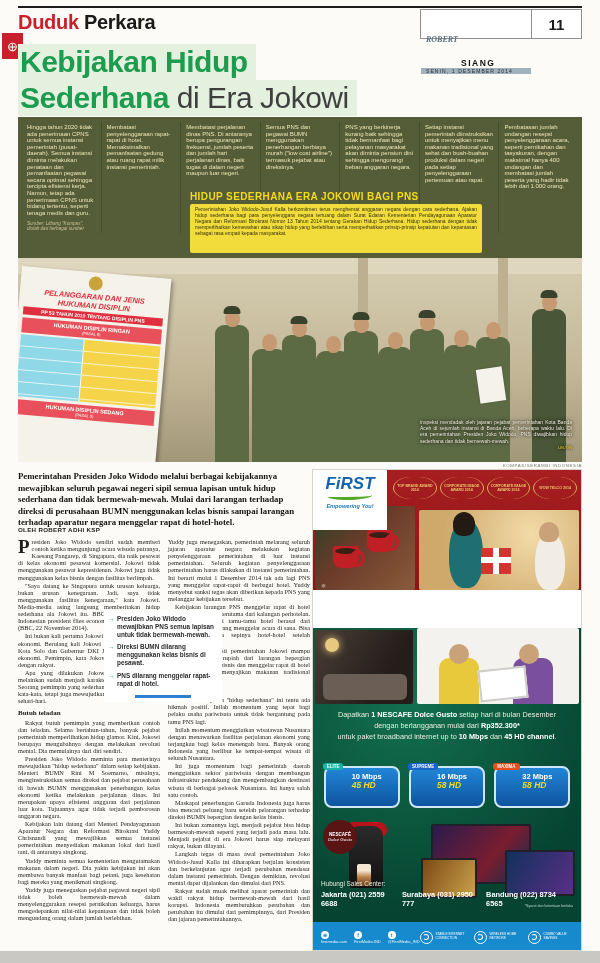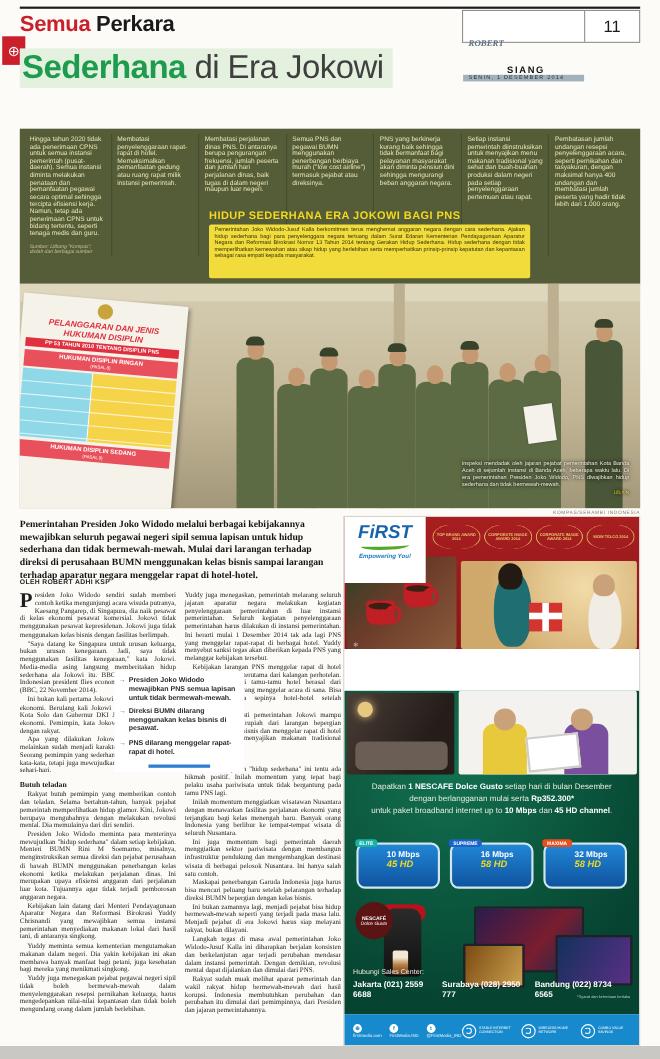--- a/index.html
+++ b/index.html
@@ -9,21 +9,21 @@
   .toprule{position:absolute;left:18px;top:6px;width:564px;height:2px;background:#1c1c1c;}
   .section-title{position:absolute;left:18px;top:11px;font-size:20px;font-weight:bold;letter-spacing:-.3px;}
   .section-title .red{color:#c9202c;}
   .mastbox{position:absolute;left:420px;top:9px;width:160px;height:28px;border:1px solid #8f8f8f;display:flex;background:#fff;}
   .mastcell{width:110px;display:flex;flex-direction:column;}
   .mastline{flex:1;display:flex;align-items:center;padding-left:5px;}
   .kompas{font-family:"Liberation Serif",serif;font-style:italic;font-weight:bold;font-size:8px;color:#5f7181;margin-right:3px;}
   .siang{font-size:8.5px;font-weight:bold;letter-spacing:1.5px;color:#111;margin-top:48px;}
   .mastdate{height:11px;background:#a2b2bc;font-size:5px;letter-spacing:1.1px;color:#24313a;display:flex;align-items:center;padding-left:5px;}
   .pagenumcell{flex:1;border-left:1px solid #8f8f8f;display:flex;align-items:center;justify-content:center;
-               font-size:15px;font-weight:normal;}
+               font-size:15px;font-weight:bold;}
   .klogo{position:absolute;left:2px;top:33px;width:21px;height:26px;background:#c9202c;color:#fff;
          display:flex;align-items:center;justify-content:center;font-size:13px;}
   
   .headline{position:absolute;left:18px;top:44px;line-height:34px;font-weight:bold;font-size:30px;letter-spacing:-.5px;}
   .hl-bg{background:#e4f1de;display:inline-block;padding:1px 8px 1px 2px;}
   .hl-green{color:#1d9b4e;}
   .hl-gray{color:#3f3f3f;font-weight:400;}
   
   .strip{position:absolute;left:18px;top:117px;width:564px;height:141px;background:#545d38;}
   .striprow{display:flex;padding:5px 4px 0 4px;}
@@ -153,36 +153,37 @@
   .feat-ic::after{content:"";position:absolute;left:2px;top:2px;width:4px;height:4px;border:1.2px solid #fff;
                   border-radius:50%;border-left-color:transparent;}
 </style>
 </head>
 <body>
 
 <div class="page">
 
   <div class="toprule"></div>
   <div class="section-title">
-    <span class="red">Semua</span>
+    <span class="red">Duduk</span>
     <span>Perkara</span>
   </div>
   <div class="mastbox">
     <div class="mastcell">
       <div class="mastline">
         <span class="kompas">ROBERT</span>
         <span class="siang">SIANG</span>
       </div>
       <div class="mastdate">SENIN, 1 DESEMBER 2014</div>
     </div>
     <div class="pagenumcell">11</div>
   </div>
   <div class="klogo">⊕</div>
 
   <div class="headline">
+    <div><span class="hl-bg"><span class="hl-green">Kebijakan Hidup</span></span></div>
     <div><span class="hl-bg"><span class="hl-green">Sederhana</span><span class="hl-gray"> di Era Jokowi</span></span></div>
   </div>
 
   <div class="strip">
     <div class="striprow">
       <div class="ib">
         <div>Hingga tahun 2020 tidak ada penerimaan CPNS untuk semua instansi pemerintah (pusat-daerah). Semua instansi diminta melakukan penataan dan pemanfaatan pegawai secara optimal sehingga tercipta efisiensi kerja. Namun, tetap ada penerimaan CPNS untuk bidang tertentu, seperti tenaga medis dan guru.</div>
         <div class="src">Sumber: Litbang "Kompas", diolah dari berbagai sumber</div>
       </div>
       <div class="ib">Membatasi penyelenggaraan rapat-rapat di hotel. Memaksimalkan pemanfaatan gedung atau ruang rapat milik instansi pemerintah.</div>
@@ -362,21 +363,21 @@
       </div>
       <div class="ph ph-kids">
         <div class="kid" style="left:22px;background:#e8c93c;"></div>
         <div class="kidhead" style="left:32px;"></div>
         <div class="kid" style="left:96px;background:#7a4f9e;"></div>
         <div class="kidhead" style="left:102px;"></div>
         <div class="tablet"></div>
       </div>
       <div class="offer">
         <div><span>Dapatkan </span><b>1 NESCAFE Dolce Gusto</b><span> setiap hari di bulan Desember</span></div>
-        <div><span>dengan berlangganan mulai serta </span><span class="price">Rp352.300*</span></div>
+        <div><span>dengan berlangganan mulai dari </span><span class="price">Rp352.300*</span></div>
         <div><span>untuk paket broadband internet up to </span><b>10 Mbps</b><span> dan </span><b>45 HD channel</b><span>.</span></div>
       </div>
       <div class="badges">
         <div class="badge">
           <span class="tier elite">ELITE</span>
           <div class="speed">10 Mbps</div>
           <div class="hdline">45 HD</div>
         </div>
         <div class="badge">
           <span class="tier supreme">SUPREME</span>
@@ -399,21 +400,21 @@
         </div>
       </div>
       <div class="screens">
         <div class="scr scr1"></div>
         <div class="scr scr2"></div>
         <div class="scr scr3"></div>
       </div>
       <div class="sales-label">Hubungi Sales Center:</div>
       <div class="sales-row">
         <span>Jakarta (021) 2559 6688</span>
-        <span>Surabaya (028) 2950 777</span>
+        <span>Surabaya (031) 2950 777</span>
         <span>Bandung (022) 8734 6565</span>
       </div>
       <div class="terms">*Syarat dan ketentuan berlaku</div>
     </div>
 
     <div class="ad-blue">
       <div class="socials">
         <span><span class="soc-ic">⊕</span><span>firstmedia.com</span></span>
         <span><span class="soc-ic">f</span><span>FirstMedia.IND</span></span>
         <span><span class="soc-ic">t</span><span>@FirstMedia_IND</span></span>

